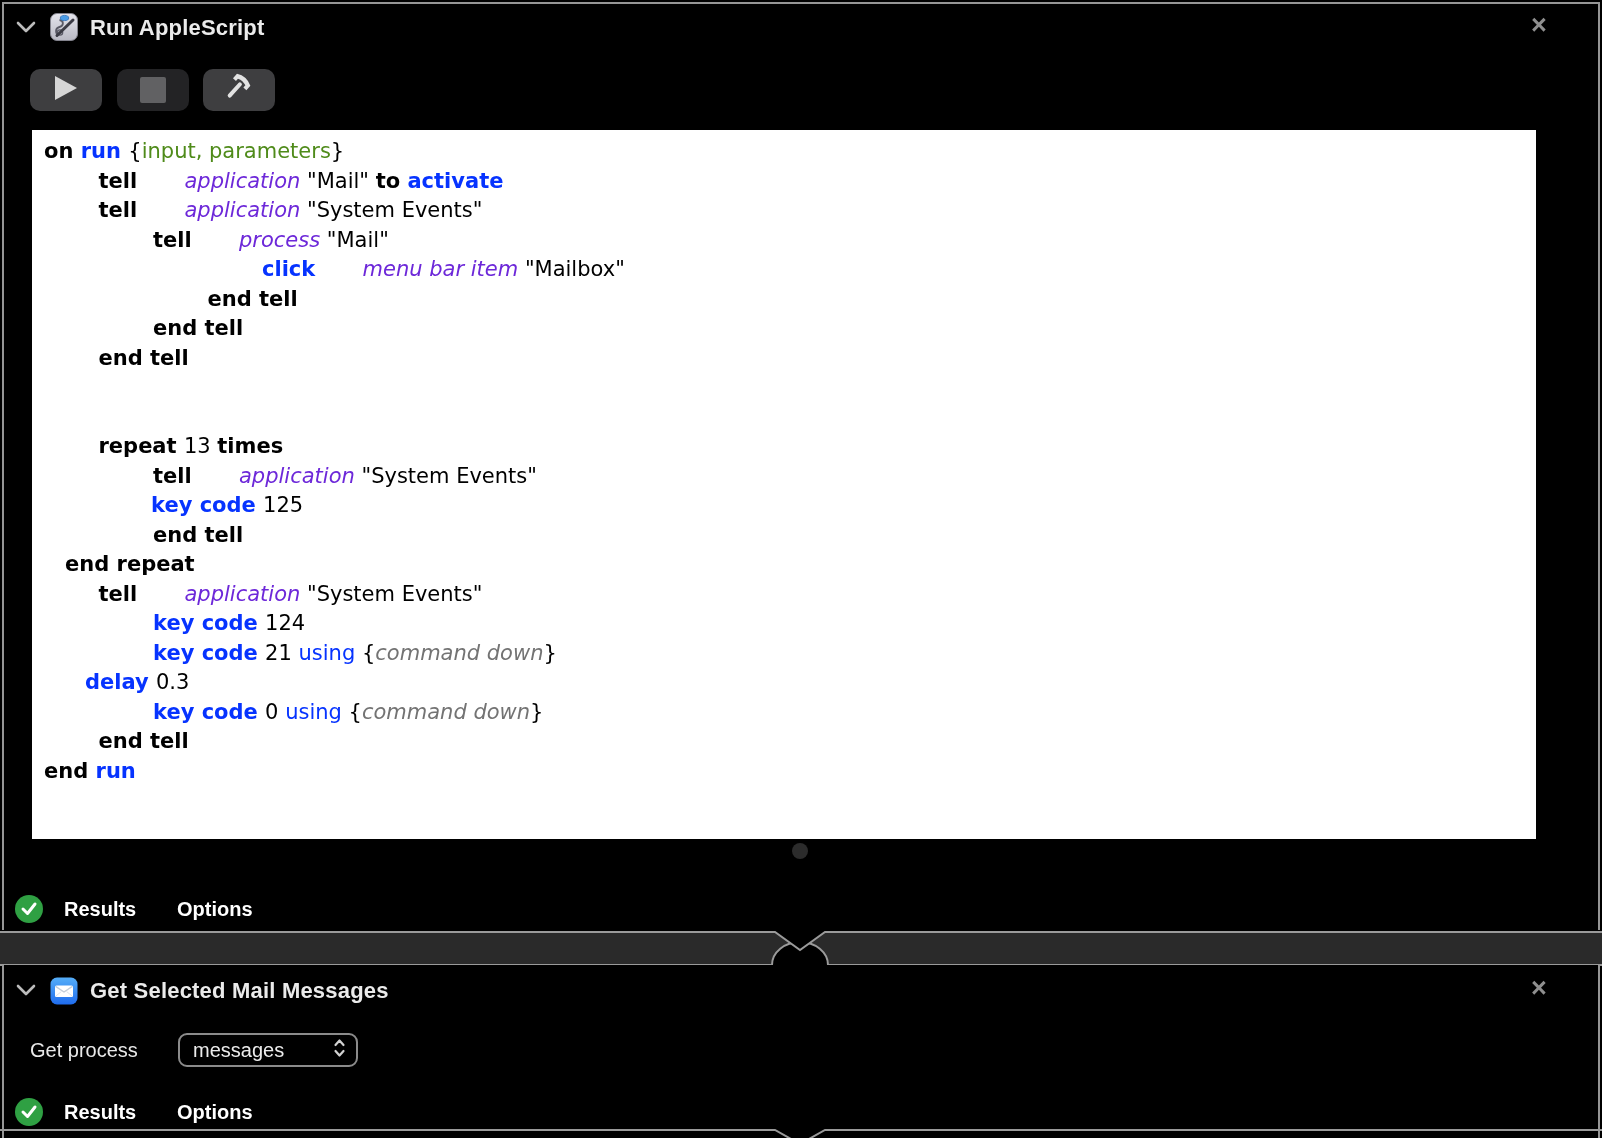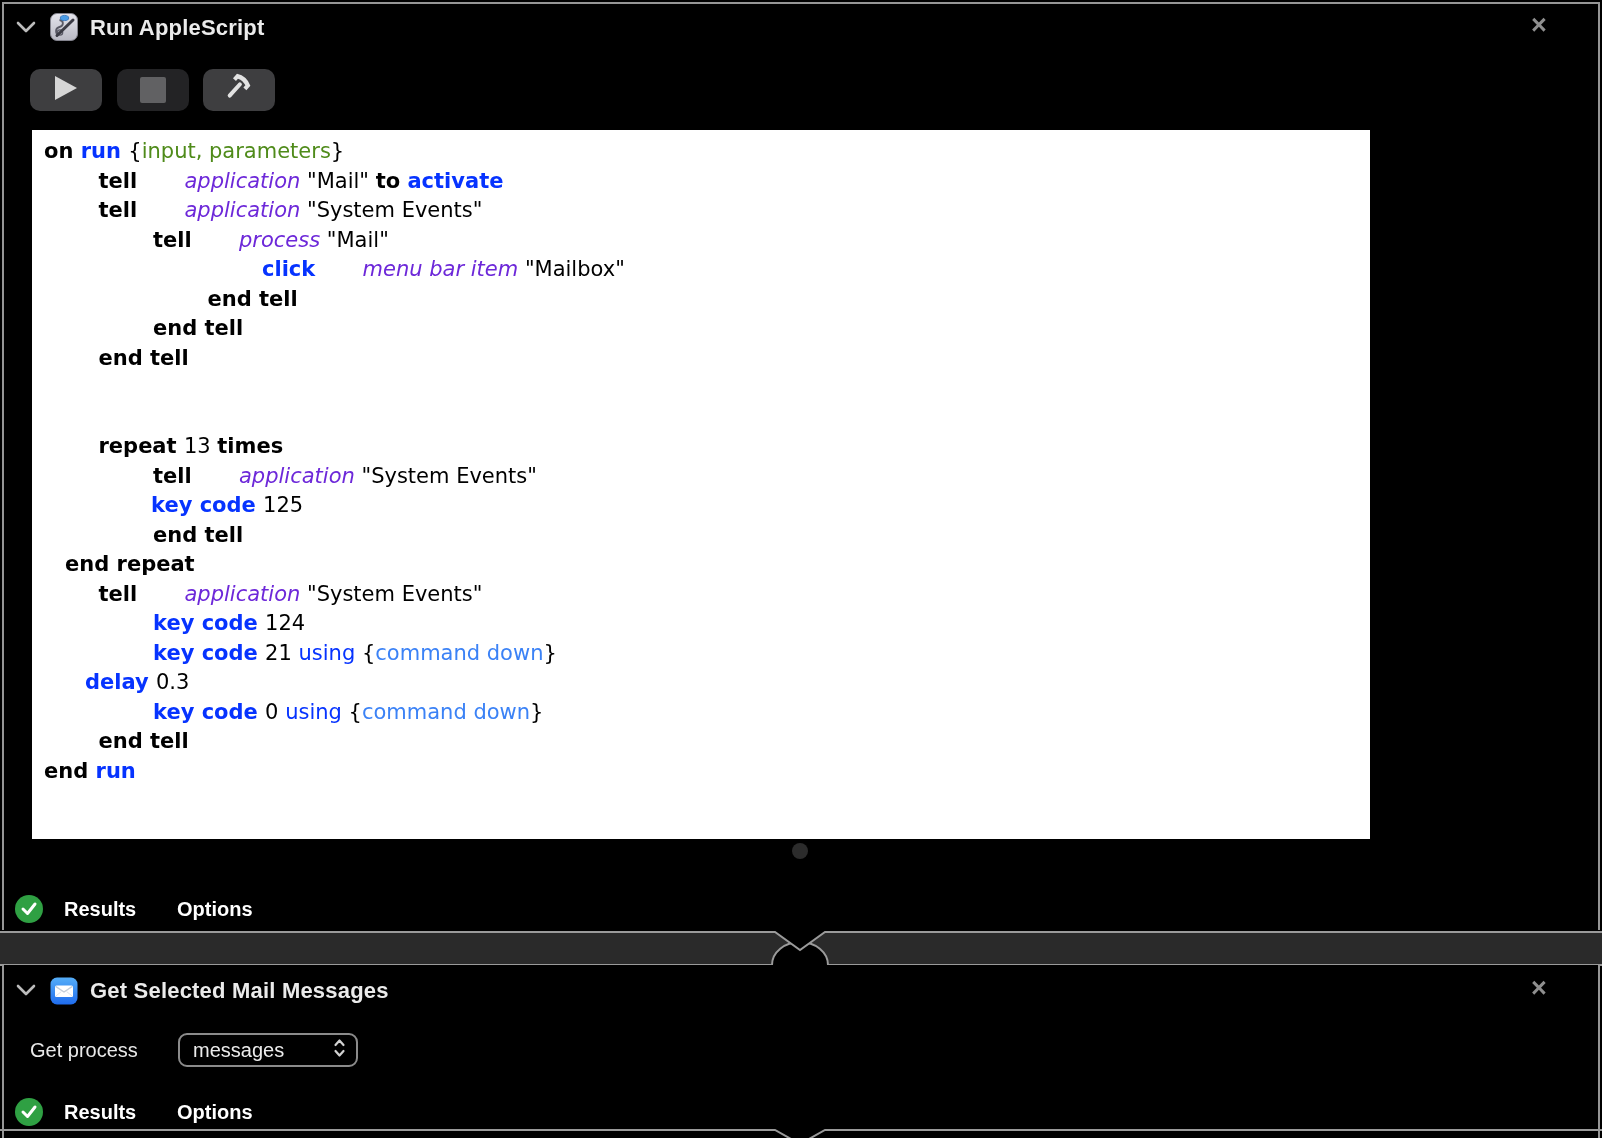--- a/index.html
+++ b/index.html
@@ -32,31 +32,31 @@
   
   .tb-btn{
     position:absolute;top:69px;width:72px;height:42px;border-radius:10px;
     background:#3e3e40;display:flex;align-items:center;justify-content:center;cursor:pointer;
   }
   .tb-btn.disabled{background:#232325;}
   .stop-square{width:26px;height:26px;background:#616163;border-radius:2px;}
 
   
   .code-editor{
-    position:absolute;left:32px;top:130px;width:1338px;height:709px;
+    position:absolute;left:32px;top:130px;width:1504px;height:709px;
     background:#ffffff;box-sizing:border-box;padding-top:7px;overflow:hidden;
     font-family:"DejaVu Sans",sans-serif;font-size:21px;line-height:29.5px;color:#000;
   }
   .code-line{height:29.5px;white-space:pre;}
   .tk-kw{color:#000;font-weight:bold;}
   .tk-cmd{color:#0633ff;font-weight:bold;}
   .tk-cls{color:#6d28d9;font-style:italic;margin-left:40px;}
   .tk-param{color:#0633ff;}
   .tk-var{color:#4f8b1a;}
-  .tk-enum{color:#3b82f6;}
+  .tk-enum{color:#737373;font-style:italic;}
   .tk-plain{color:#000;}
 
   .resize-dot{position:absolute;left:792px;top:843px;width:16px;height:16px;border-radius:50%;background:#2c2c2c;}
 
   
   .status-check{
     position:absolute;width:28px;height:28px;border-radius:50%;background:#2fa043;
     display:flex;align-items:center;justify-content:center;
   }
   .footer-label{position:absolute;font-size:20px;font-weight:bold;color:#ffffff;line-height:28px;cursor:pointer;}

